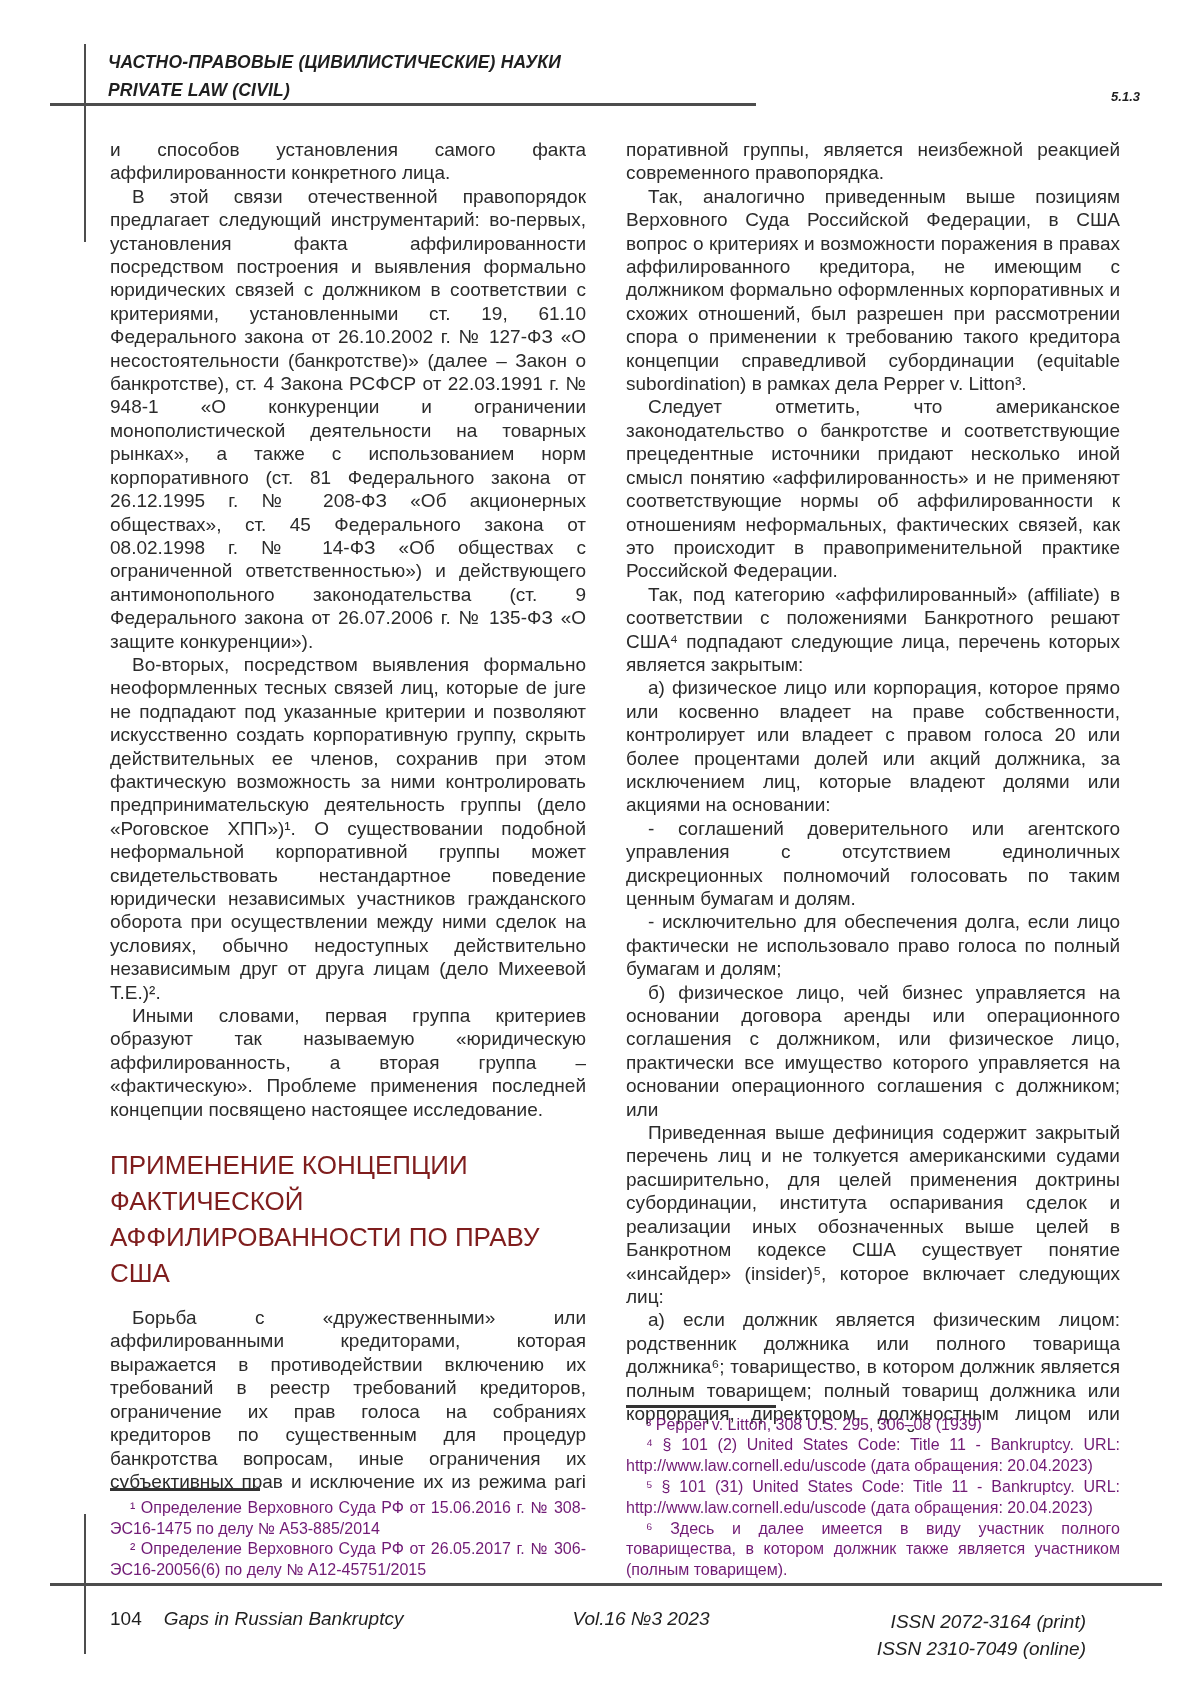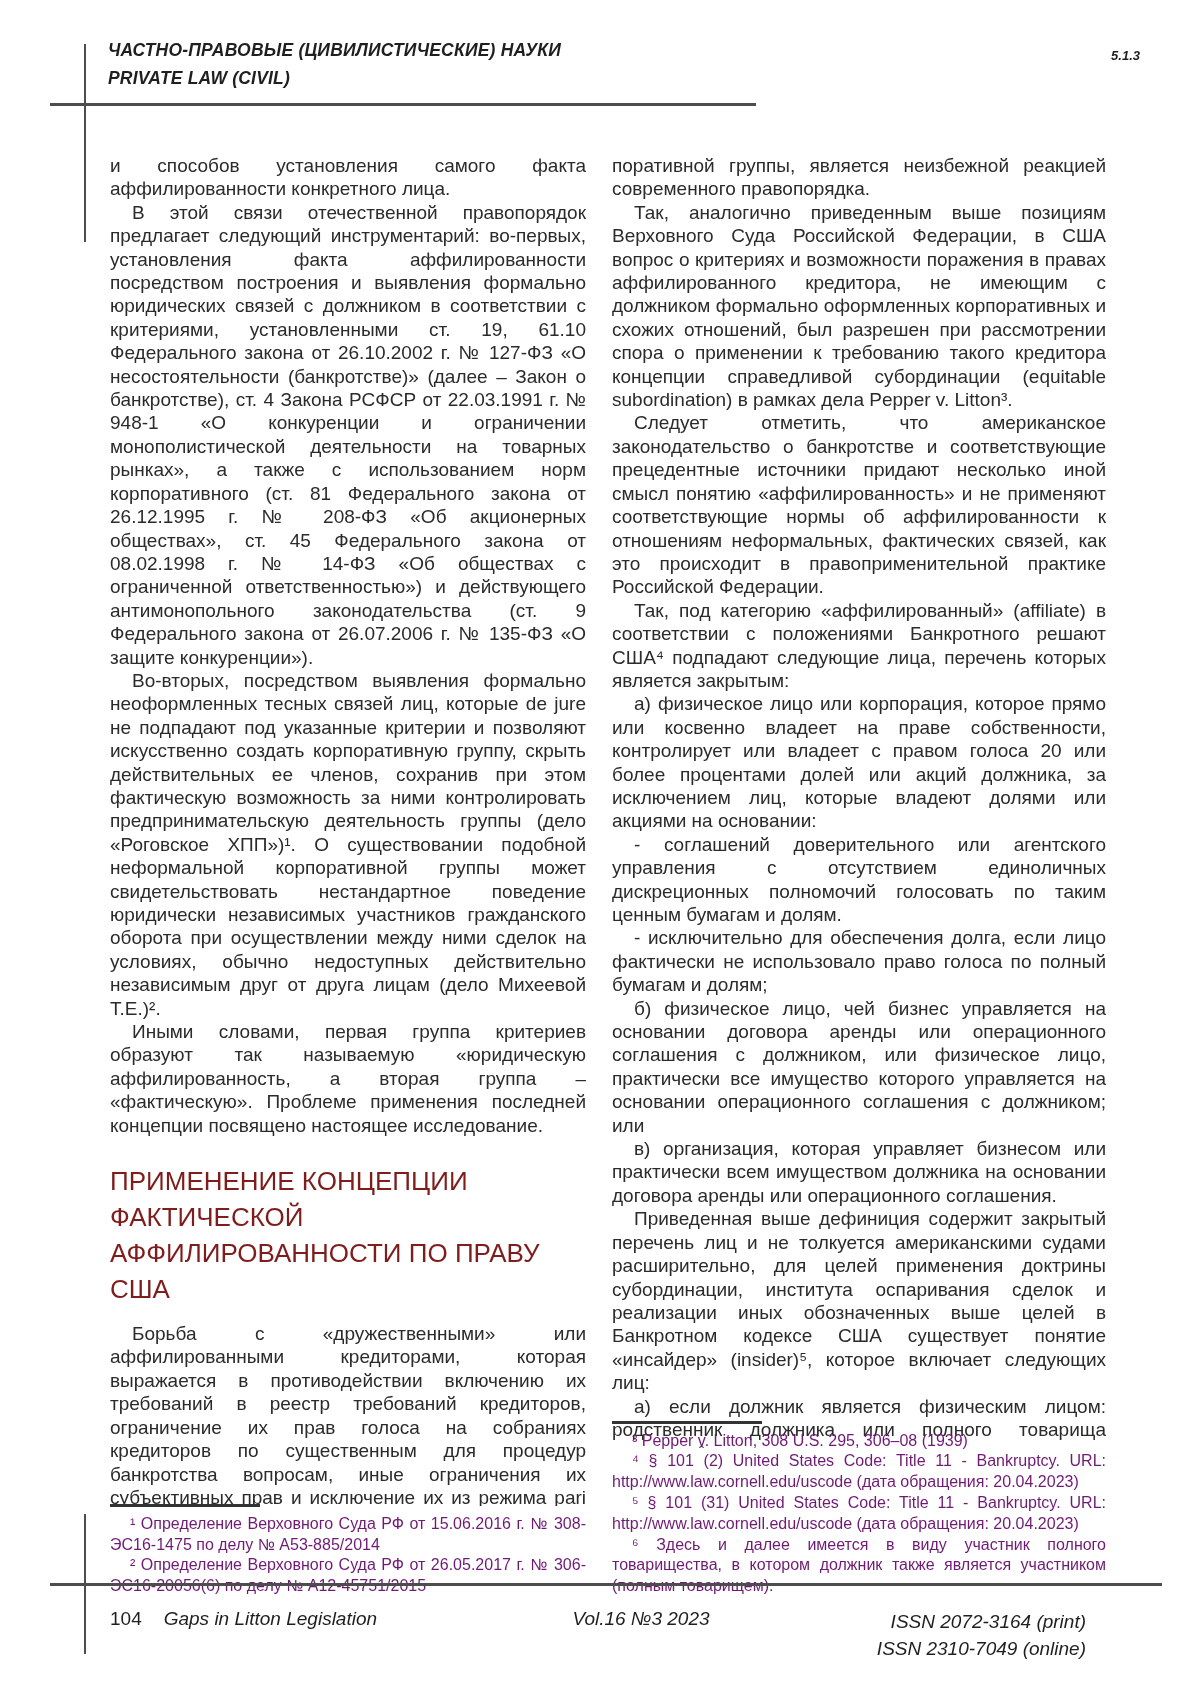--- a/index.html
+++ b/index.html
@@ -11,25 +11,25 @@
     font-family:"Liberation Sans",sans-serif;
     color:#2b2b2b;
     overflow:hidden;
   }
   
   .vrule-top{position:absolute;left:84px;top:44px;width:2px;height:198px;background:#4d4d4d;}
   .hrule-header{position:absolute;left:50px;top:103px;width:706px;height:3px;background:#4d4d4d;}
   .vrule-bottom{position:absolute;left:84px;top:1514px;width:2px;height:140px;background:#4d4d4d;}
   .hrule-footer{position:absolute;left:50px;top:1583px;width:1112px;height:3px;background:#4d4d4d;}
   
-  header{position:absolute;left:108px;top:36px;width:1032px;display:flex;justify-content:space-between;align-items:flex-start;}
+  header{position:absolute;left:108px;top:48px;width:1032px;display:flex;justify-content:space-between;align-items:flex-end;}
   .header-titles{font-style:italic;font-weight:bold;font-size:17.5px;line-height:28px;color:#1f1f1f;letter-spacing:.2px;}
   .header-code{font-style:italic;font-weight:bold;font-size:13px;color:#1f1f1f;margin-top:12px;}
   
-  main{position:absolute;left:110px;top:154px;display:flex;gap:26px;}
+  main{position:absolute;left:110px;top:138px;display:flex;gap:40px;}
   .col{position:relative;}
   .col-left{width:476px;height:1445px;}
   .col-right{width:494px;height:1445px;}
   .col-body{overflow:hidden;}
   .col-left .col-body{height:1352px;}
   .col-right .col-body{height:1294px;}
   .col-body p{
     margin:0;
     font-size:19px;
     line-height:23.4px;
@@ -104,40 +104,39 @@
     <section class="col col-right">
       <div class="col-body" id="col-right-body">
           <p class="noindent">поративной группы, является неизбежной реакцией современного правопорядка.</p>
           <p class="indent">Так, аналогично приведенным выше позициям Верховного Суда Российской Федерации, в США вопрос о критериях и возможности поражения в правах аффилированного кредитора, не имеющим с должником формально оформленных корпоративных и схожих отношений, был разрешен при рассмотрении спора о применении к требованию такого кредитора концепции справедливой субординации (equitable subordination) в рамках дела Pepper v. Litton³.</p>
           <p class="indent">Следует отметить, что американское законодательство о банкротстве и соответствующие прецедентные источники придают несколько иной смысл понятию «аффилированность» и не применяют соответствующие нормы об аффилированности к отношениям неформальных, фактических связей, как это происходит в правоприменительной практике Российской Федерации.</p>
           <p class="indent">Так, под категорию «аффилированный» (affiliate) в соответствии с положениями Банкротного решают США⁴ подпадают следующие лица, перечень которых является закрытым:</p>
           <p class="indent">а) физическое лицо или корпорация, которое прямо или косвенно владеет на праве собственности, контролирует или владеет с правом голоса 20 или более процентами долей или акций должника, за исключением лиц, которые владеют долями или акциями на основании:</p>
           <p class="indent">- соглашений доверительного или агентского управления с отсутствием единоличных дискреционных полномочий голосовать по таким ценным бумагам и долям.</p>
           <p class="indent">- исключительно для обеспечения долга, если лицо фактически не использовало право голоса по полный бумагам и долям;</p>
           <p class="indent">б) физическое лицо, чей бизнес управляется на основании договора аренды или операционного соглашения с должником, или физическое лицо, практически все имущество которого управляется на основании операционного соглашения с должником; или</p>
-          <p class="indent">в) организация, которая управляет бизнесом или практически всем имуществом должника на основании договора аренды или операционного соглашения.</p>
           <p class="indent">Приведенная выше дефиниция содержит закрытый перечень лиц и не толкуется американскими судами расширительно, для целей применения доктрины субординации, института оспаривания сделок и реализации иных обозначенных выше целей в Банкротном кодексе США существует понятие «инсайдер» (insider)⁵, которое включает следующих лиц:</p>
           <p class="indent">а) если должник является физическим лицом: родственник должника или полного товарища должника⁶; товарищество, в котором должник является полным товарищем; полный товарищ должника или корпорация, директором, должностным лицом или контролирующим лицом которой является должник;</p>
         </div>
       <div class="footnotes" id="col-right-footnotes">
           <p>³ Pepper v. Litton, 308 U.S. 295, 306–08 (1939)</p>
           <p>⁴ § 101 (2) United States Code: Title 11 - Bankruptcy. URL: http://www.law.cornell.edu/uscode (дата обращения: 20.04.2023)</p>
           <p>⁵ § 101 (31) United States Code: Title 11 - Bankruptcy. URL: http://www.law.cornell.edu/uscode (дата обращения: 20.04.2023)</p>
           <p>⁶ Здесь и далее имеется в виду участник полного товарищества, в котором должник также является участником (полным товарищем).</p>
         </div>
     </section>
   </main>
 
   <div class="vrule-bottom"></div>
   <div class="hrule-footer"></div>
 
   <footer>
     <div class="footer-left">
       <span class="pagenum">104</span>
-      <span class="journal">Gaps in Litton Legislation</span>
+      <span class="journal">Gaps in Russian Bankruptcy</span>
     </div>
     <div class="footer-center">Vol.16  №3  2023</div>
     <div class="footer-right">
       <div>ISSN 2072-3164 (print)</div>
       <div>ISSN 2310-7049 (online)</div>
     </div>
   </footer>
 
 </div>
 

